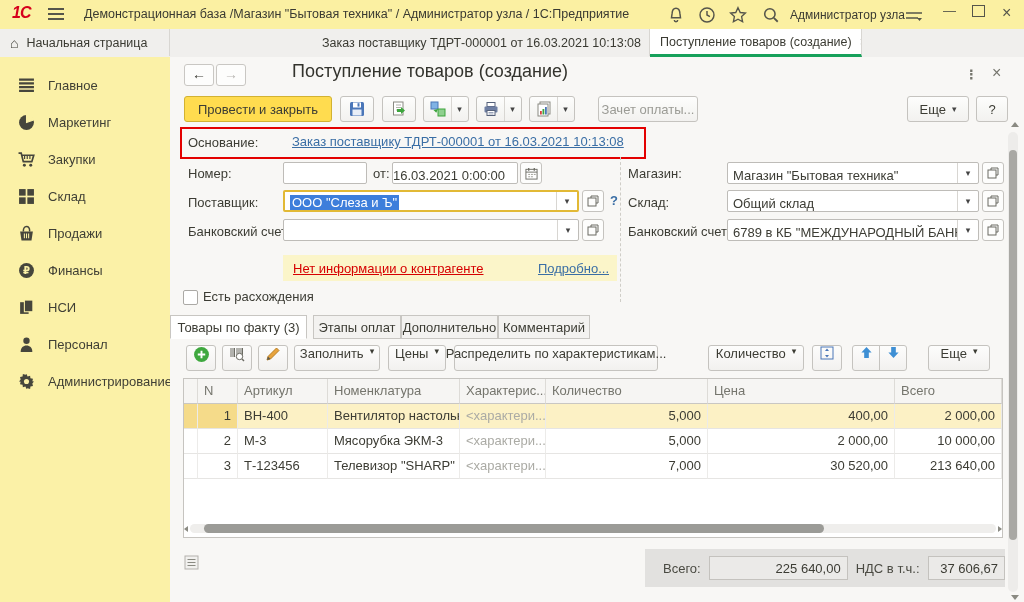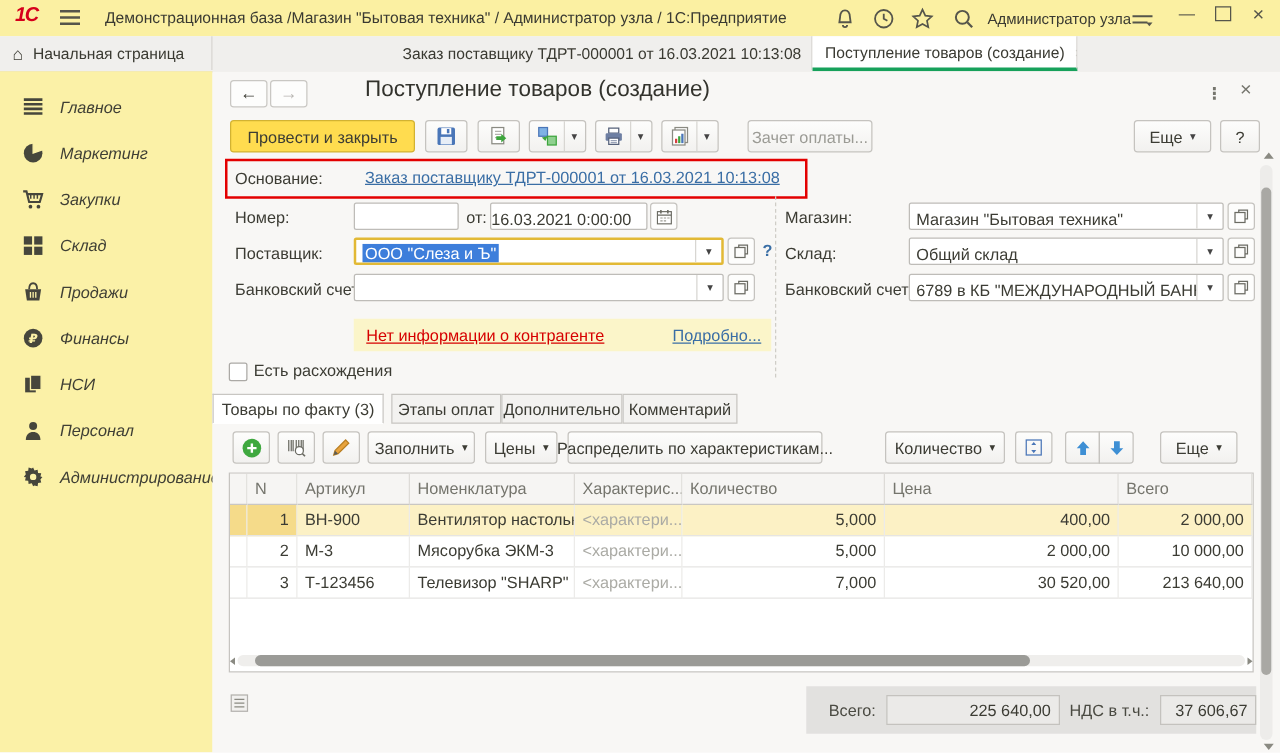--- a/index.html
+++ b/index.html
@@ -17,21 +17,21 @@
   .win-ctl{position:absolute;top:7px;font-size:13px;color:#55554b;cursor:pointer;}
 
   
   .tabbar{position:absolute;left:0;top:29px;width:1024px;height:28px;background:#F0EFED;border-bottom:1px solid #D6D4D0;}
   .tab{position:absolute;top:0;height:27px;display:flex;align-items:center;border-right:1px solid #D8D6D2;padding:0 10px;box-sizing:border-box;font-size:12.5px;color:#3a3a32;white-space:nowrap;overflow:hidden;cursor:pointer;}
   .tab .tabx{margin-left:8px;color:#8a8a82;font-size:12px;}
   .tab.active{background:#FFFFFF;border-bottom:3px solid #17A15B;height:28px;}
   .home-ico{margin-right:8px;font-size:14px;color:#3c3c34;}
 
   
-  .sidebar{position:absolute;left:0;top:57px;width:170px;height:545px;background:#FBF1A7;font-style:italic;}
+  .sidebar{position:absolute;left:0;top:57px;width:170px;height:545px;background:#FBF1A7;}
   .side-item{position:absolute;left:0;width:170px;height:34px;display:flex;align-items:center;cursor:pointer;}
   .side-item .sico{width:17px;height:17px;margin-left:18px;flex:none;}
   .side-item .slab{margin-left:13px;font-size:13px;color:#3F3F35;white-space:nowrap;}
 
   
   .main{position:absolute;left:170px;top:57px;width:854px;height:545px;background:#F8F7F5;}
   .navbtn{position:absolute;width:30px;height:22px;background:#FDFDFC;border:1px solid #C9C7C3;border-radius:3px;box-sizing:border-box;text-align:center;line-height:19px;font-size:14px;cursor:pointer;}
   .form-title{position:absolute;left:122px;top:4px;font-size:18px;color:#33332d;white-space:nowrap;}
   .btn{position:absolute;height:26px;background:linear-gradient(#FDFDFC,#F2F1EF);border:1px solid #C5C3BF;border-radius:3px;box-sizing:border-box;display:flex;align-items:center;justify-content:center;font-size:13px;color:#3c3c34;cursor:pointer;white-space:nowrap;}
   .btn .dd{margin-left:6px;font-size:9px;color:#444;}
@@ -50,21 +50,21 @@
   .seltext{background:#3D7EDB;color:#fff;padding:0 2px;}
   .linkblue{color:#3A6EA5;text-decoration:underline;cursor:pointer;font-size:13px;white-space:nowrap;}
   .linkred{color:#D60000;text-decoration:underline;cursor:pointer;font-size:13px;white-space:nowrap;}
   .banner{position:absolute;background:#FBF5C9;display:flex;align-items:center;}
   .redbox{position:absolute;border:2px solid #E30000;pointer-events:none;}
   .dashed-div{position:absolute;border-left:1px dashed #CFCDC7;}
 
   .dtab{position:absolute;height:24px;box-sizing:border-box;border:1px solid #C8C6C2;background:#F3F2F0;display:flex;align-items:center;justify-content:center;font-size:13px;color:#3c3c34;cursor:pointer;white-space:nowrap;}
   .dtab.active{background:#FFFFFF;border-bottom:1px solid #FFFFFF;}
 
-  .tbtn{position:absolute;height:26px;background:linear-gradient(#FDFDFC,#F2F1EF);border:1px solid #C5C3BF;border-radius:3px;box-sizing:border-box;display:flex;align-items:center;justify-content:center;font-size:13px;color:#3c3c34;cursor:pointer;white-space:nowrap;}
+  .tbtn{position:absolute;height:26px;background:linear-gradient(#FDFDFC,#F2F1EF);border:1px solid #C5C3BF;border-radius:3px;box-sizing:border-box;display:flex;align-items:flex-start;justify-content:center;font-size:13px;color:#3c3c34;cursor:pointer;white-space:nowrap;}
 
   
   .table{position:absolute;left:13px;top:321px;width:820px;height:160px;background:#fff;border:1px solid #C6C4C0;box-sizing:border-box;}
   .trow{display:grid;grid-template-columns:14px 40px 90px 132px 86px 162px 187px 107px;height:25px;line-height:24px;}
   .trow>div{border-right:1px solid #ECEBE9;border-bottom:1px solid #E6E5E3;padding:0 6px;white-space:nowrap;overflow:hidden;box-sizing:border-box;font-size:13px;}
   .trow.head>div{background:#F6F5F3;color:#75756d;border-right:1px solid #DDDBD7;border-bottom:1px solid #C9C7C3;}
   .num{text-align:right;}
   .chr{color:#ABABA5;}
   .trow.sel>div{background:#FCF1C5;}
   .trow.sel>div.mark{background:#F5DB8A;}
@@ -442,21 +442,21 @@
         <div>Артикул</div>
         <div>Номенклатура</div>
         <div>Характерис...</div>
         <div>Количество</div>
         <div>Цена</div>
         <div>Всего</div>
       </div>
       <div class="trow sel">
         <div class="mark"></div>
         <div class="num mark">1</div>
-        <div>ВН-900</div>
+        <div>ВН-400</div>
         <div>Вентилятор настольный</div>
         <div class="chr">&lt;характери...</div>
         <div class="num">5,000</div>
         <div class="num">400,00</div>
         <div class="num">2 000,00</div>
       </div>
       <div class="trow">
         <div class="mark"></div>
         <div class="num">2</div>
         <div>М-3</div>

